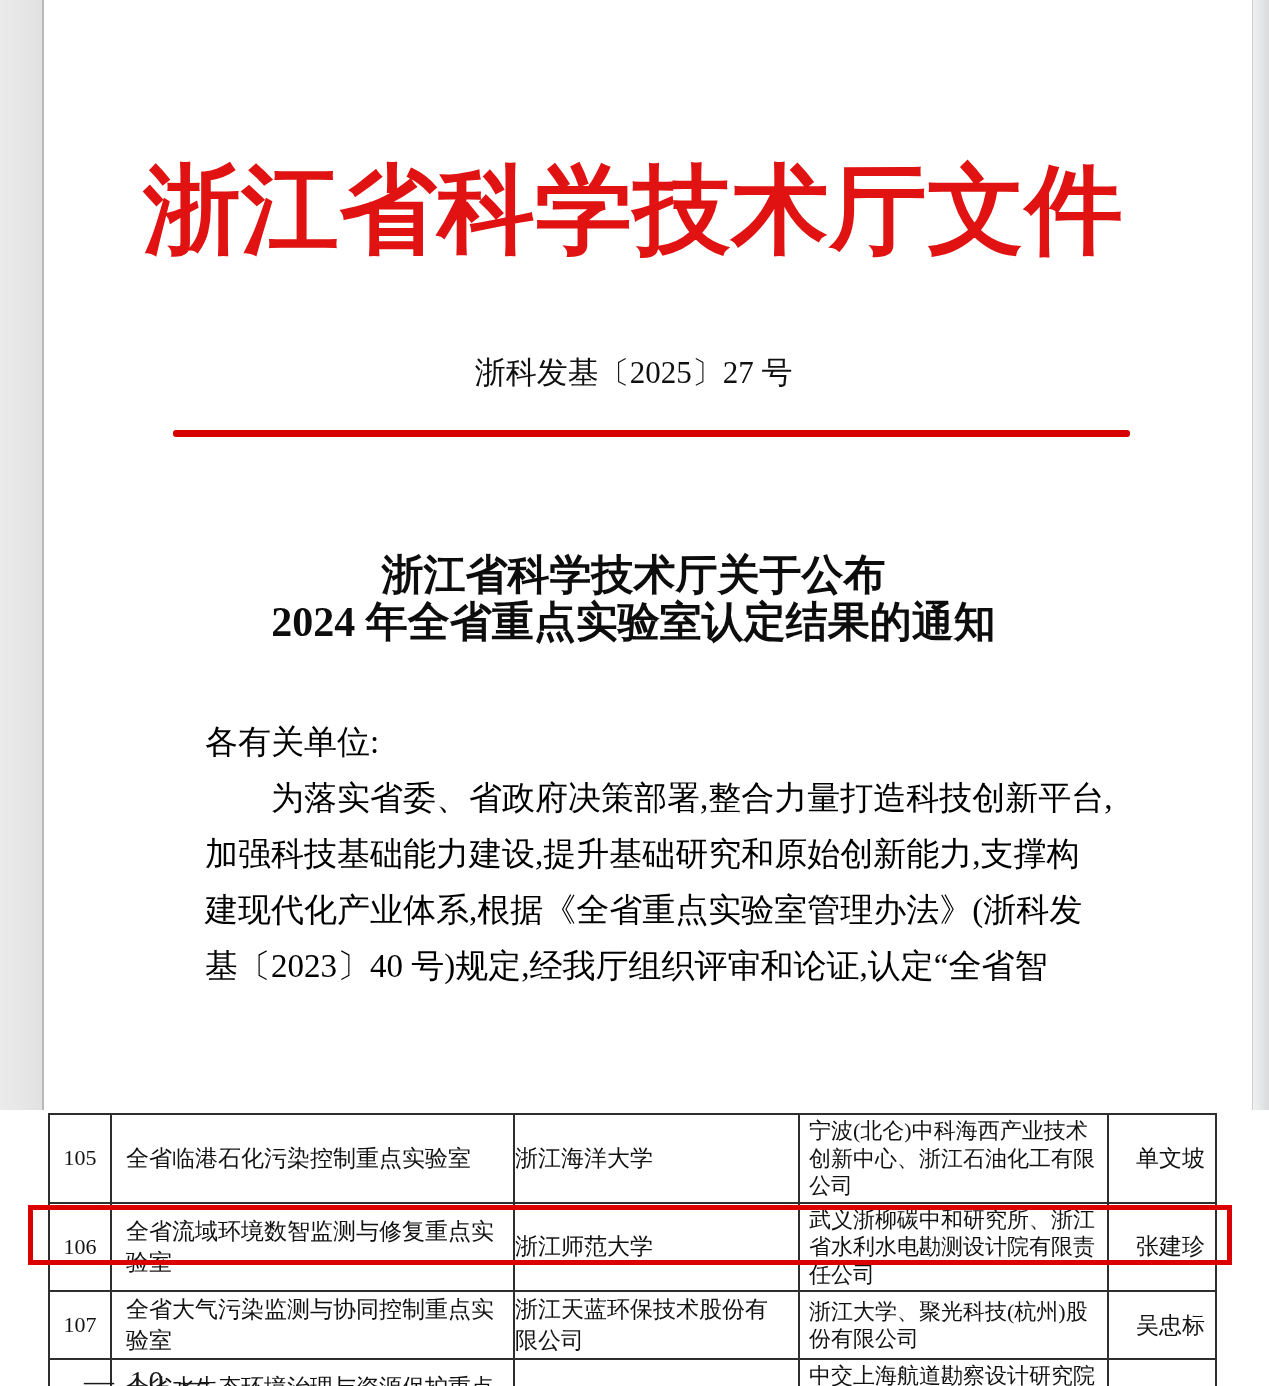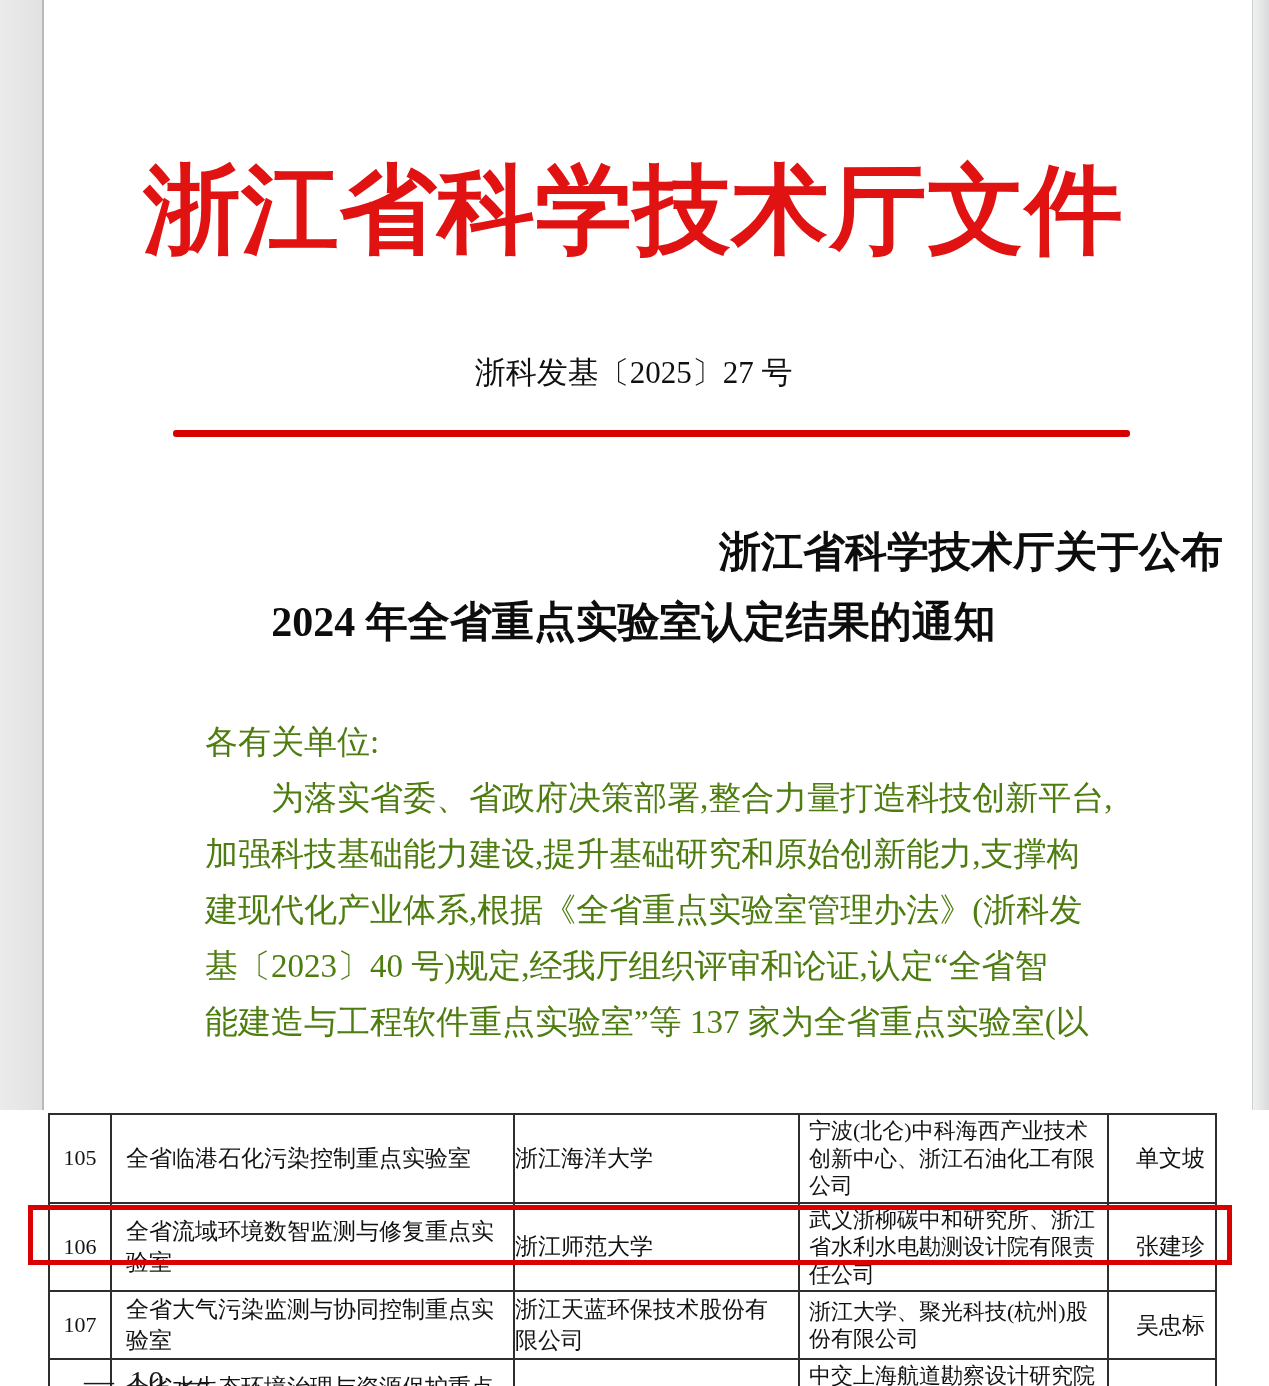--- a/index.html
+++ b/index.html
@@ -44,25 +44,25 @@
   .red-rule{
     position:absolute;left:129px;top:430px;width:957px;height:7px;
     background:#d60000;border-radius:3px;
   }
   .subtitle{
     position:absolute;left:0;width:100%;
     text-align:center;
     font-size:42px;font-weight:bold;color:#0d0d0d;
     white-space:nowrap;
   }
-  .subtitle.l1{top:524px;text-align:right;}
+  .subtitle.l1{top:547px;}
   .subtitle.l2{top:594px;}
   .body-text{
     position:absolute;left:161px;top:714px;width:930px;
-    font-size:33px;line-height:56px;color:#4d7c0f;
+    font-size:33px;line-height:56px;color:#000000;
   }
   .body-text .line{white-space:nowrap;}
   .body-text .indent{text-indent:2em;}
   
   .lab-table{
     position:absolute;left:48px;top:1113px;
     border-collapse:collapse;table-layout:fixed;
     width:1167px;
     font-size:23px;color:#121212;
   }
@@ -110,21 +110,20 @@
 
     <div class="subtitle l1">浙江省科学技术厅关于公布</div>
     <div class="subtitle l2">2024 年全省重点实验室认定结果的通知</div>
 
     <div class="body-text">
       <div class="line">各有关单位:</div>
       <div class="line indent">为落实省委、省政府决策部署,整合力量打造科技创新平台,</div>
       <div class="line">加强科技基础能力建设,提升基础研究和原始创新能力,支撑构</div>
       <div class="line">建现代化产业体系,根据《全省重点实验室管理办法》(浙科发</div>
       <div class="line">基〔2023〕40 号)规定,经我厅组织评审和论证,认定“全省智</div>
-      <div class="line">能建造与工程软件重点实验室”等 137 家为全省重点实验室(以</div>
     </div>
   </div>
 
   <table class="lab-table">
     <colgroup>
       <col style="width:62px">
         <col style="width:403px">
         <col style="width:285px">
       <col style="width:309px">
         <col style="width:108px">

